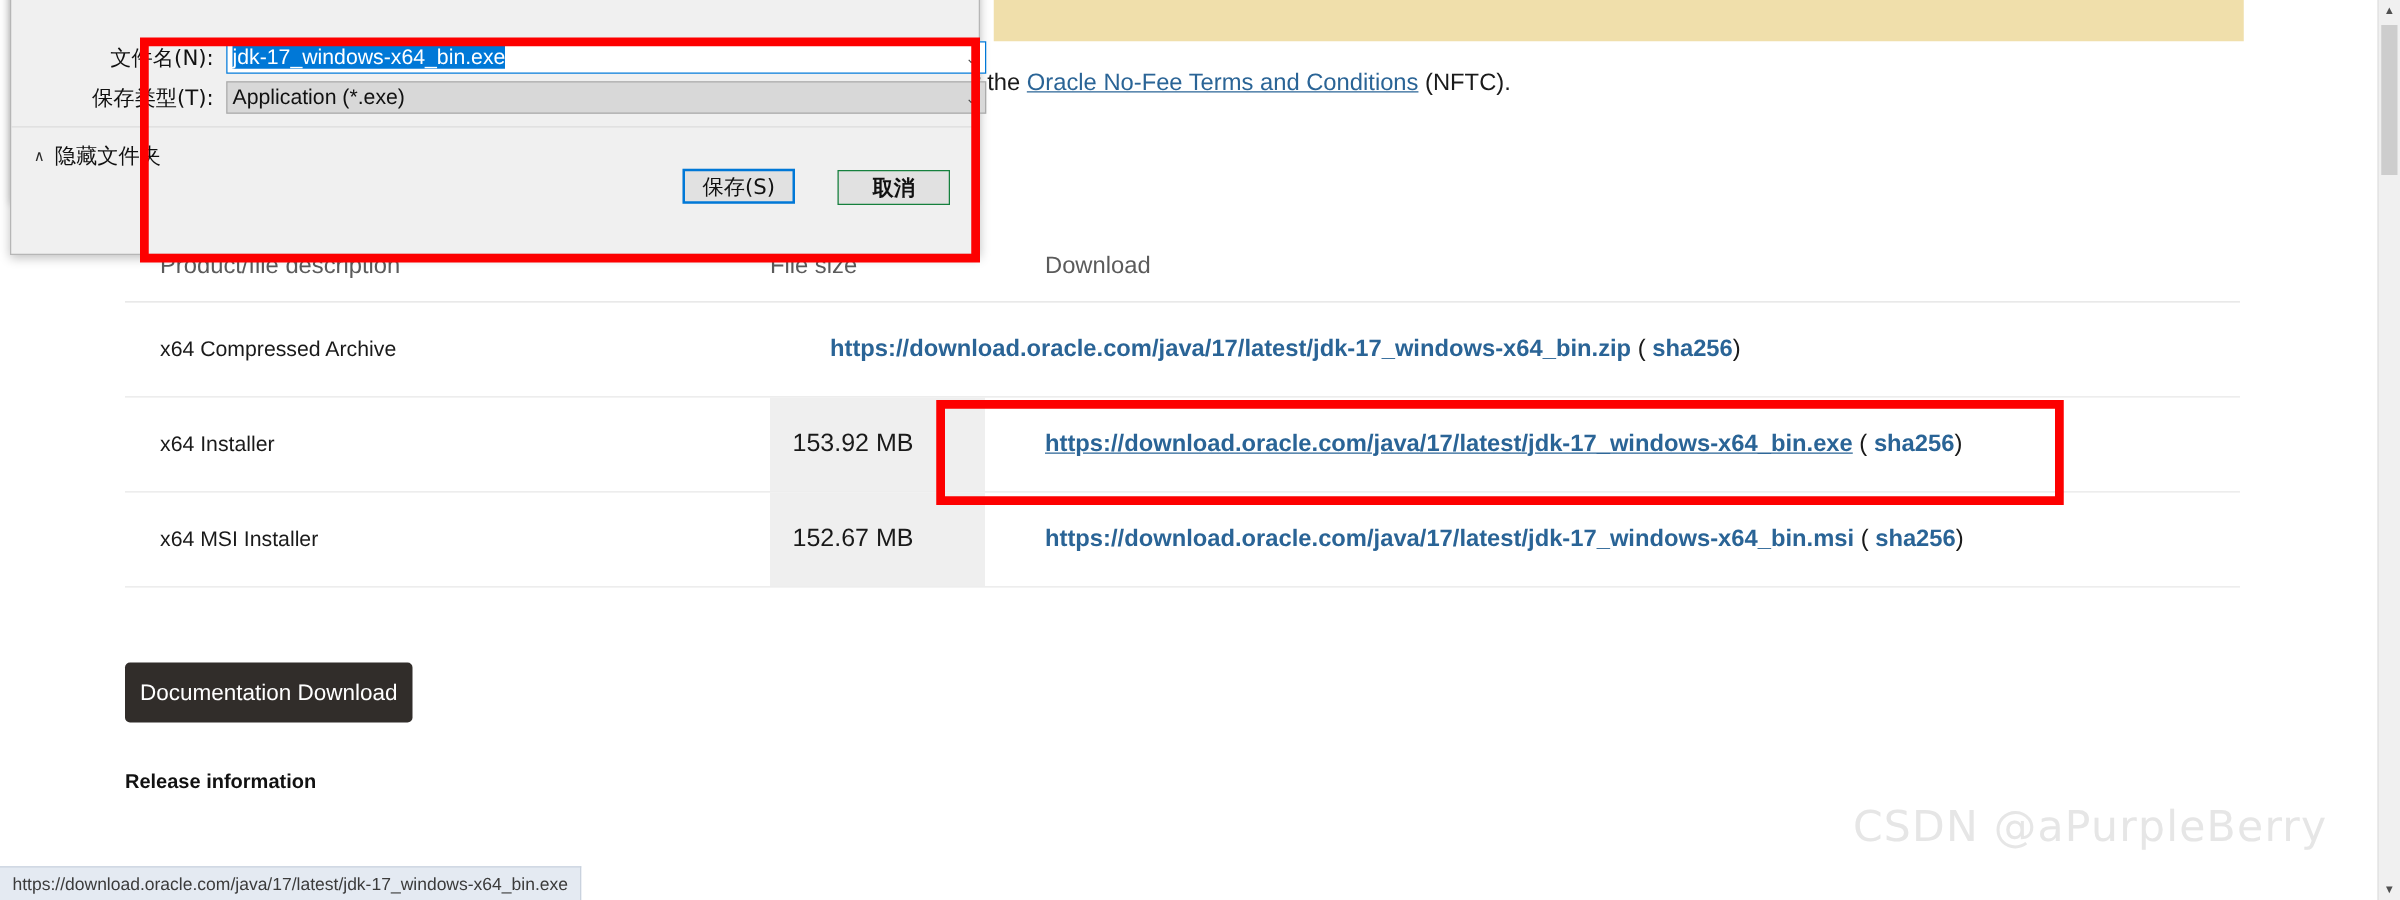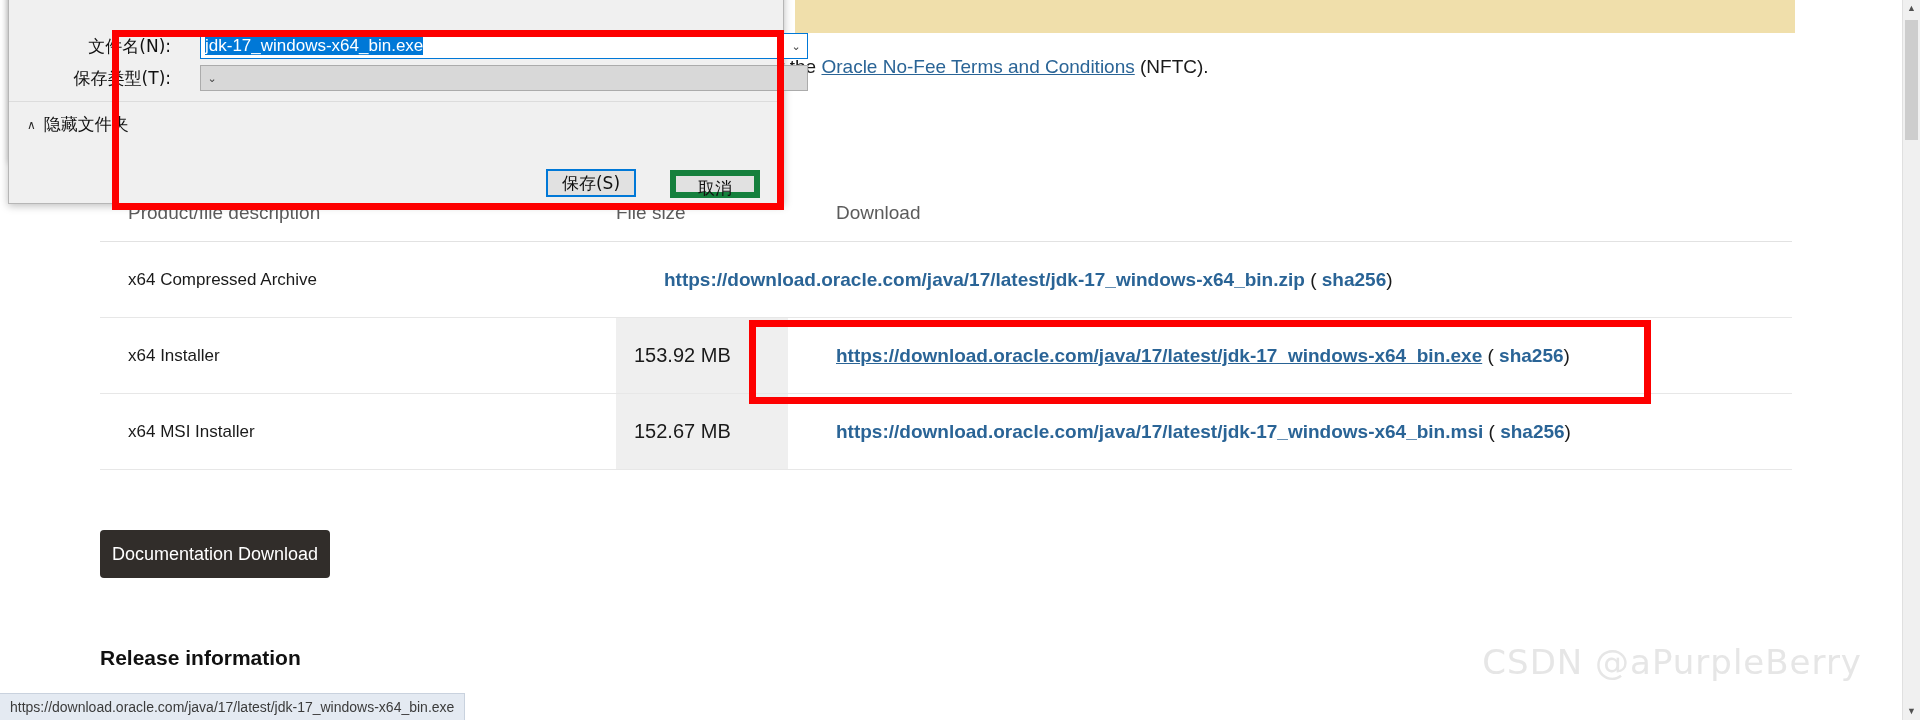--- a/index.html
+++ b/index.html
@@ -36,21 +36,21 @@
   .tbl a{color:#2a6496;text-decoration:none;font-weight:bold;}
   .tbl a.hover{text-decoration:underline;}
   .paren{color:#1a1a1a;}
   .sha{color:#2a6496;}
 
   .doc-btn{
     position:absolute;left:100px;top:530px;width:230px;height:48px;
     background:#312d2a;color:#fff;border:0;border-radius:4px;
     font-size:18px;font-family:inherit;cursor:pointer;
   }
-  .rel-title{position:absolute;left:100px;top:646px;font-size:21px;font-weight:bold;color:#111;}
+  .rel-title{position:absolute;left:100px;top:617px;font-size:16px;font-weight:bold;color:#111;}
   .rel-list{position:absolute;left:118px;top:648px;margin:0;padding:0;list-style:none;}
   .rel-list li{font-size:20px;color:#2a6496;line-height:30px;position:relative;padding-left:24px;}
   .rel-list li:before{content:"\2022";position:absolute;left:2px;color:#000;font-size:20px;}
 
   
   .vscroll{position:absolute;right:0;top:0;width:17px;height:720px;background:#f0f0f0;border-left:1px solid #e0e0e0;}
   .vscroll .arrow-up,.vscroll .arrow-down{position:absolute;left:0;width:17px;height:17px;color:#505050;font-size:9px;text-align:center;line-height:17px;}
   .vscroll .arrow-up{top:0;}
   .vscroll .arrow-down{bottom:0;}
   .vscroll .thumb{position:absolute;left:2px;top:20px;width:13px;height:120px;background:#cdcdcd;}
@@ -81,34 +81,34 @@
   .exp-scroll{position:absolute;right:0;top:0;width:18px;height:160px;background:#f3f3f3;}
 
   
   #savedlg{position:absolute;left:8px;top:-18px;width:774px;height:220px;background:#f0f0f0;
            border:1px solid #b6b6b6;box-shadow:0 2px 8px rgba(0,0,0,.25);}
   .fld-row{position:absolute;display:flex;align-items:center;}
   .fld-lbl{width:148px;text-align:right;font-size:17px;color:#111;padding-right:10px;
            font-family:"DejaVu Sans","Liberation Sans",sans-serif;}
   .fld-name{left:14px;top:50px;}
   .fld-type{left:14px;top:82px;}
-  .combo{position:relative;width:608px;height:26px;box-sizing:border-box;display:flex;align-items:center;margin-left:19px;}
+  .combo{position:relative;width:608px;height:26px;box-sizing:border-box;display:flex;align-items:center;}
   .combo.name{background:#fff;border:1px solid #0078d7;}
   .combo.type{background:#d8d8d8;border:1px solid #ababab;}
   .combo .val{flex:1;font-size:17px;padding-left:4px;color:#111;white-space:nowrap;overflow:hidden;}
   .combo.name .val span.selected{background:#0078d7;color:#fff;}
   .combo .caret{width:22px;text-align:center;font-size:11px;color:#444;}
   .dlg-sep{position:absolute;left:0;top:118px;width:774px;height:1px;background:#dcdcdc;}
   .hide-folders{position:absolute;left:18px;top:130px;font-size:17px;color:#111;display:flex;align-items:center;gap:8px;
                 font-family:"DejaVu Sans","Liberation Sans",sans-serif;}
   .hide-folders .chev{font-size:12px;color:#2b2b2b;}
   .dlg-btn{position:absolute;height:28px;width:90px;font-size:17px;background:#e1e1e1;color:#111;
-           font-family:"DejaVu Sans","Liberation Sans",sans-serif;cursor:pointer;margin-top:34px;}
+           font-family:"DejaVu Sans","Liberation Sans",sans-serif;cursor:pointer;}
   .dlg-btn.save{left:537px;top:152px;border:2px solid #0078d7;}
-  .dlg-btn.cancel{left:661px;top:153px;border:6px solid #15803d;}
+  .dlg-btn.cancel{left:661px;top:153px;border:1px solid #15803d;font-weight:bold;}
 
   
   .redbox{position:absolute;border:7px solid #fd0000;box-sizing:border-box;pointer-events:none;}
   #redbox-dialog{left:112px;top:30px;width:672px;height:180px;}
   #redbox-link{left:749px;top:320px;width:902px;height:84px;}
 </style>
 </head>
 <body>
 
 <div id="page">
@@ -179,20 +179,21 @@
     <div class="fld-lbl">文件名(N):</div>
     <div class="combo name">
       <div class="val"><span class="selected">jdk-17_windows-x64_bin.exe</span></div>
       <div class="caret">⌄</div>
     </div>
   </div>
 
   <div class="fld-row fld-type">
     <div class="fld-lbl">保存类型(T):</div>
     <div class="combo type">
+      <div class="val">Application (*.exe)</div>
       <div class="caret">⌄</div>
     </div>
   </div>
 
   <div class="dlg-sep"></div>
 
   <div class="hide-folders">
     <span class="chev">∧</span>
     <span>隐藏文件夹</span>
   </div>

